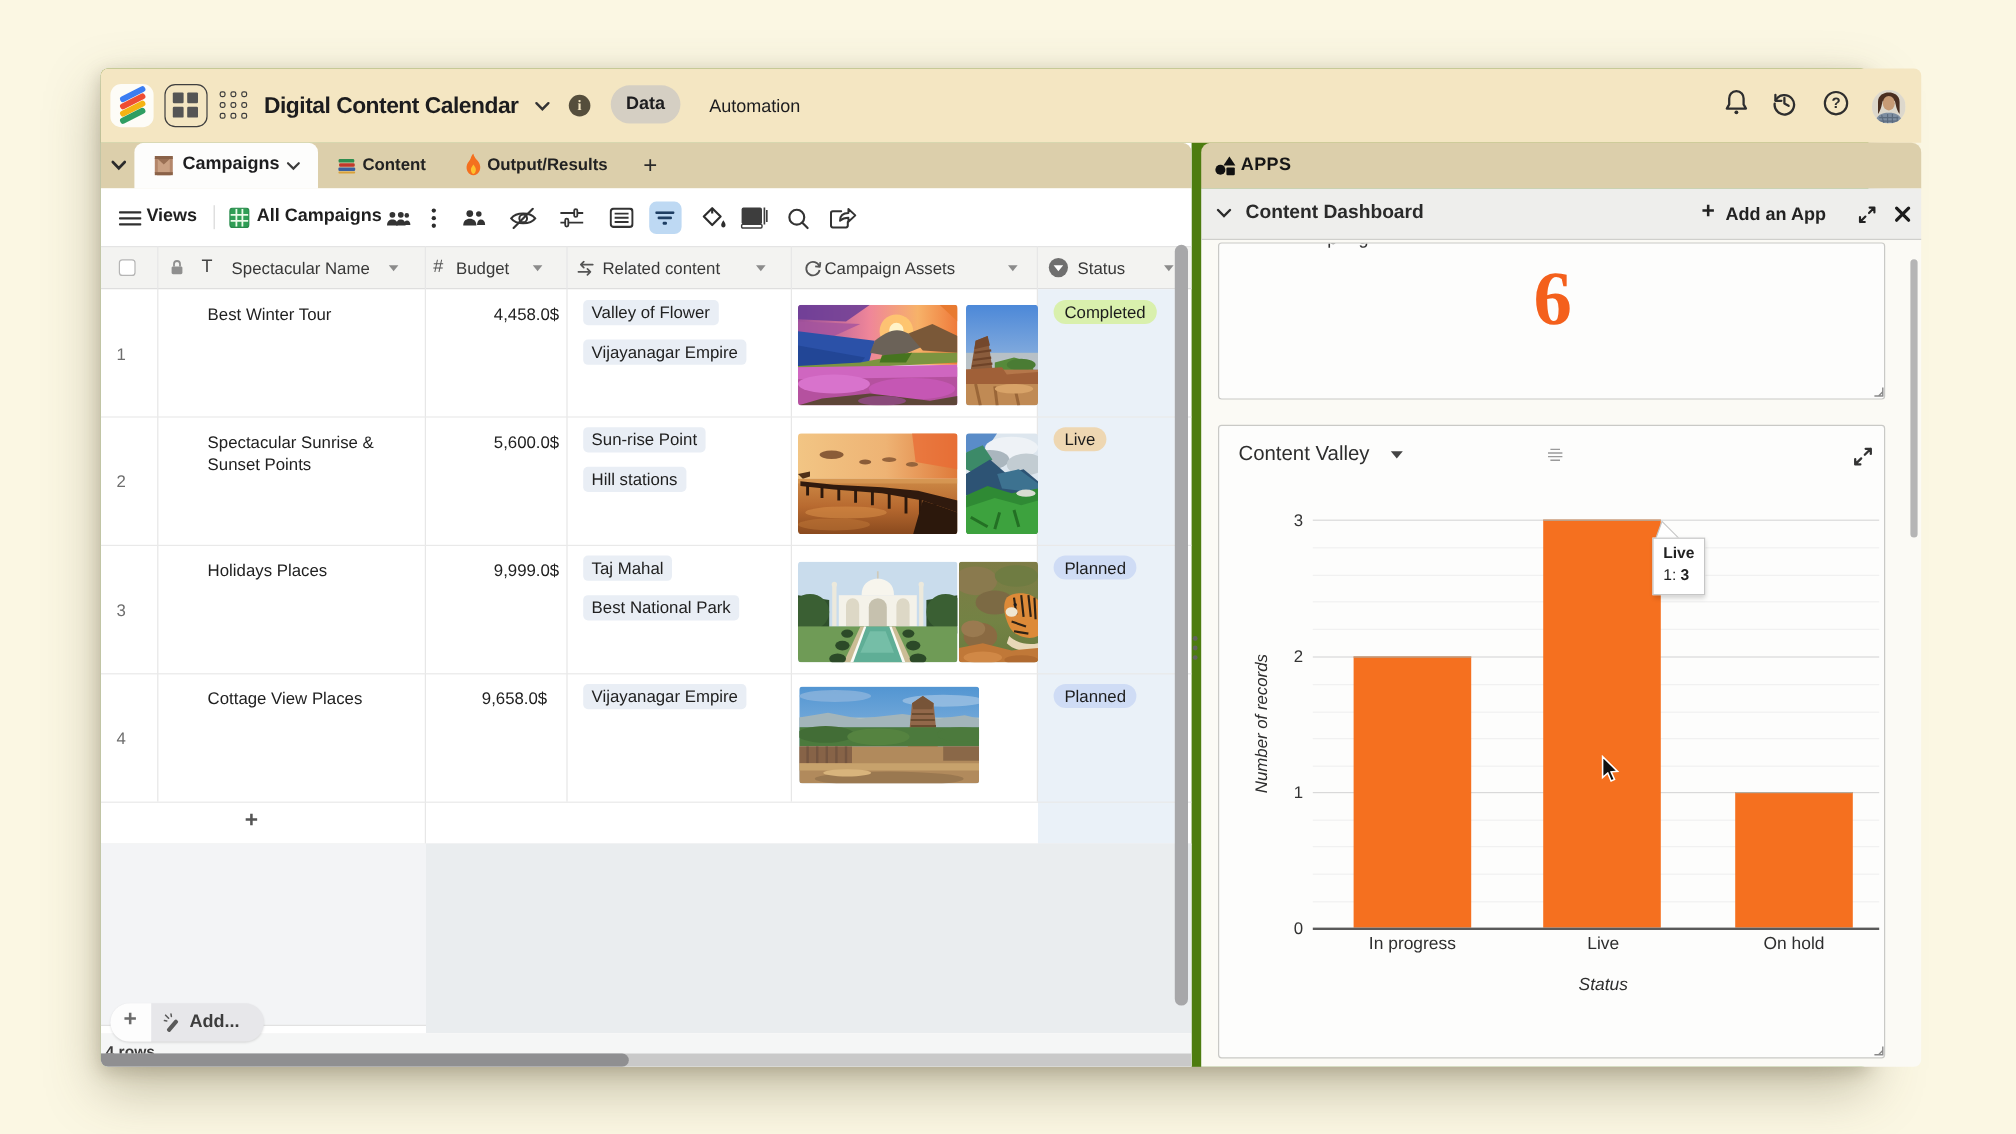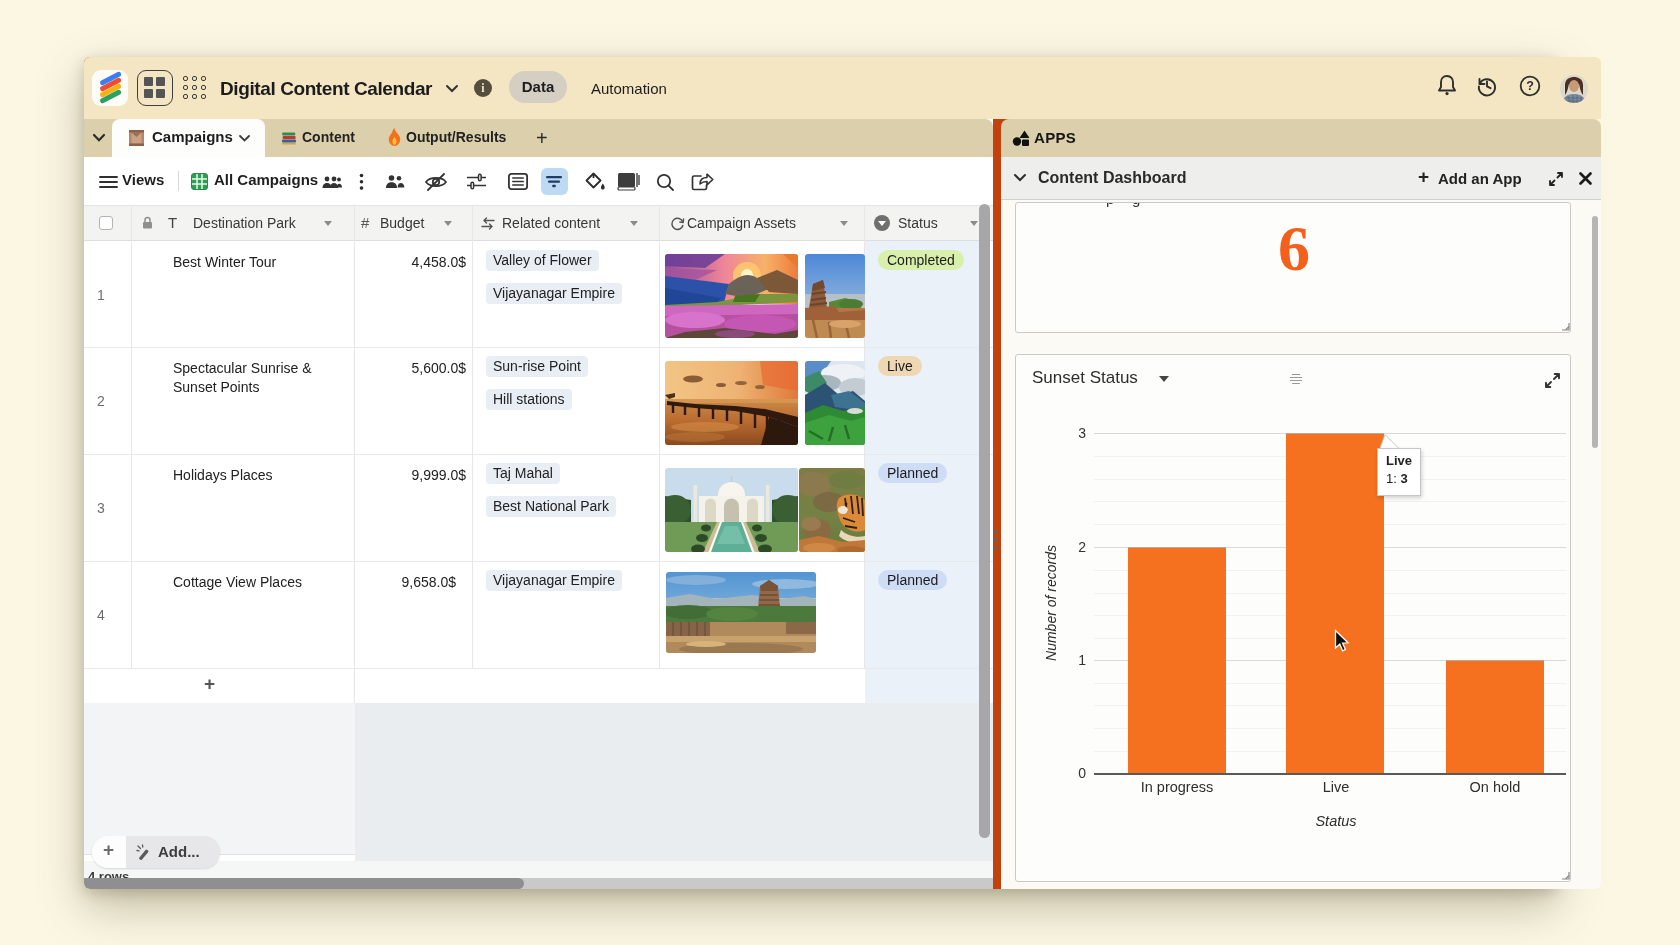--- a/index.html
+++ b/index.html
@@ -1,19 +1,19 @@
 <!DOCTYPE html>
 <html><head>
 <meta charset="utf-8">
 <style>
 html,body{margin:0;padding:0;}
 body{width:1680px;height:945px;background:#fbf7e3;font-family:"Liberation Sans",sans-serif;overflow:hidden;position:relative;}
 *{box-sizing:border-box;}
 .abs{position:absolute;}
-#win{position:absolute;left:84px;top:57px;width:1473px;height:832px;background:#c2410c;border-radius:6px;box-shadow:0 18px 45px rgba(90,80,50,.35), 0 4px 14px rgba(90,80,50,.25);}
+#win{position:absolute;left:84px;top:57px;width:1473px;height:832px;background:#4d7c0f;border-radius:6px;box-shadow:0 18px 45px rgba(90,80,50,.35), 0 4px 14px rgba(90,80,50,.25);}
 
 #hdr{position:absolute;left:0;top:0;width:1517px;height:62px;border-radius:6px 6px 0 0;background:#f4e6c2;}
 #logo{position:absolute;left:8px;top:13px;width:36px;height:36px;background:#fdfcf7;border-radius:9px;overflow:hidden;}
 .lg{position:absolute;left:7px;width:23px;height:4.6px;border-radius:2.3px;transform:rotate(-27deg);}
 #sqicon{position:absolute;left:53px;top:13px;width:36px;height:36px;border:1.6px solid #3f3f3f;border-radius:9px;}
 .sq{position:absolute;width:9px;height:9px;background:#555;border-radius:1px;}
 #dots{position:absolute;left:99px;top:19px;width:24px;height:24px;}
 .dt{position:absolute;width:5.4px;height:5.4px;border:1.7px solid #3c3c3c;border-radius:2px;}
 #title{position:absolute;left:136px;top:21px;font-size:19px;font-weight:700;color:#1c1c1e;letter-spacing:-0.4px;}
 #tcaret{position:absolute;left:361px;top:27px;}
@@ -239,21 +239,21 @@
           <path d="M9 12 C9 7.5 12 5.5 16 5.5 L16 2.2 L21.8 7.5 L16 12.8 L16 9.5 C13 9.5 10.8 10.3 9 12 Z" fill="none" stroke="#333" stroke-width="1.6" stroke-linejoin="round"></path>
         </svg>
     </div>
     <div id="ghead">
       <div class="abs" style="left:15px;top:10px;width:14px;height:14px;border:1.5px solid #b5b5b5;border-radius:3px;background:#fff;"></div>
       <svg class="abs" style="left:57px;top:10px;" width="13" height="14" viewBox="0 0 13 14">
           <rect x="2" y="6" width="9" height="6.5" rx="1.2" fill="#8f8f8f"></rect>
           <path d="M4 6 L4 4 C4 2.5 5 1.5 6.5 1.5 C8 1.5 9 2.5 9 4 L9 6" fill="none" stroke="#8f8f8f" stroke-width="1.5"></path>
         </svg>
       <div class="abs" style="left:84px;top:8px;font-size:15px;color:#444;font-weight:500;">T</div>
-      <div class="hlabel" style="left:109px;">Destination Park</div>
+      <div class="hlabel" style="left:109px;">Spectacular Name</div>
       <div class="hcaret" style="left:240px;"></div>
       <div class="abs" style="left:277px;top:8px;font-size:15px;color:#555;font-weight:500;">#</div>
       <div class="hlabel" style="left:296px;">Budget</div>
       <div class="hcaret" style="left:360px;"></div>
       <svg class="abs" style="left:396px;top:11px;" width="16" height="13">
           <path d="M4 3.5 H14 M4 3.5 L6.5 1 M4 3.5 L6.5 6 M12 9.5 H2 M12 9.5 L9.5 7 M12 9.5 L9.5 12" stroke="#555" stroke-width="1.4" fill="none" stroke-linecap="round" stroke-linejoin="round"></path>
         </svg>
       <div class="hlabel" style="left:418px;">Related content</div>
       <div class="hcaret" style="left:546px;"></div>
       <svg class="abs" style="left:586px;top:10px;" width="15" height="15" viewBox="0 0 15 15">
@@ -542,21 +542,21 @@
         <div class="abs" style="left:0;top:0;width:556px;height:8px;overflow:hidden;">
           <span class="abs" style="left:90px;top:-13px;font-size:15px;color:#333;">p</span>
           <span class="abs" style="left:116px;top:-13px;font-size:15px;color:#333;">g</span>
         </div>
         <div id="bignum">6</div>
         <svg class="abs" style="left:545px;top:119px;" width="9" height="9">
             <path d="M8 1 L8 8 L1 8 M8 4.5 L4.5 8" stroke="#8a8a8a" stroke-width="1.2" fill="none"></path>
           </svg>
       </div>
       <div class="card" id="card2">
-        <div id="cslbl">Sunset Status</div>
+        <div id="cslbl">Content Valley</div>
         <div class="abs" style="left:143px;top:21px;width:0;height:0;border-left:5px solid transparent;border-right:5px solid transparent;border-top:6px solid #444;"></div>
         <svg class="abs" style="left:272px;top:17px;" width="16" height="16">
             <path d="M4 2.5 H12 M2 5.5 H14 M2 8.5 H14 M4 11.5 H12" stroke="#9a9a9a" stroke-width="1.2"></path>
             <path d="M8 0 L8 14" stroke="#9a9a9a" stroke-width="0"></path>
           </svg>
         <svg class="abs" style="left:528px;top:17px;" width="17" height="17" viewBox="0 0 17 17">
             <path d="M10 7 L15 2 M15 2 L15 6.3 M15 2 L10.7 2 M7 10 L2 15 M2 15 L2 10.7 M2 15 L6.3 15" stroke="#333" stroke-width="1.9" fill="none" stroke-linecap="round" stroke-linejoin="round"></path>
           </svg>
 
         <div class="gridmn" style="top:101px;"></div>

